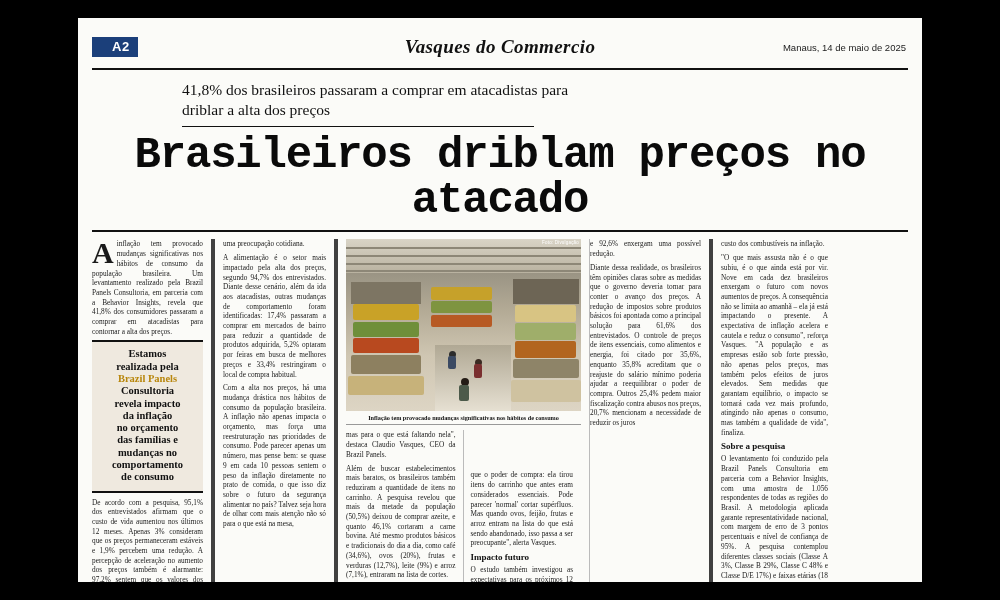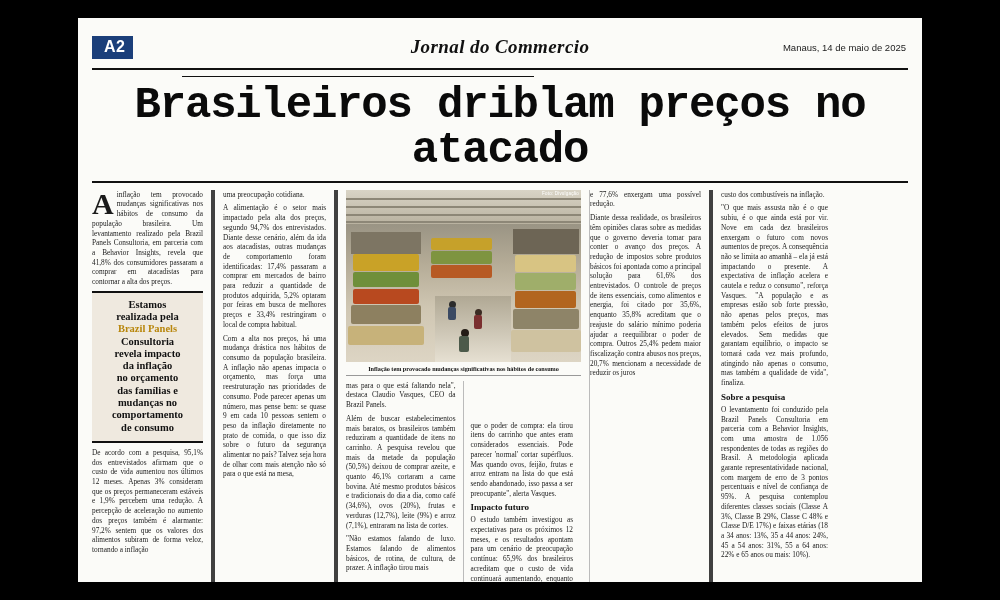--- a/index.html
+++ b/index.html
@@ -31,22 +31,22 @@
     border-bottom: 2px solid #111;
     margin: 8px 14px 0 14px;
     display: flex;
     align-items: center;
   }
   .section-badge {
     background: #1b3f7a;
     color: #fff;
     font-family: "Liberation Sans", sans-serif;
     font-weight: bold;
-    font-size: 16px;
-    padding: 3px 8px 4px 12px;
+    font-size: 13px;
+    padding: 3px 8px 4px 20px;
     line-height: 1;
     letter-spacing: 0.5px;
   }
   .section-name {
     font-family: "Liberation Serif", serif;
     font-weight: bold;
     font-size: 26px;
     margin-left: 12px;
     color: #111;
     letter-spacing: -0.3px;
@@ -214,24 +214,25 @@
   }
   .dot { position:absolute; border-radius:50%; }
 </style>
 </head>
 <body>
 
 <div class="page">
 
   <div class="masthead">
     <span class="section-badge">A2</span>
-    <span class="paper-title">Jornal do Commercio</span>
+    <span class="paper-title">Vasques do Commercio</span>
     <span class="dateline">Manaus, 14 de maio de 2025</span>
   </div>
 
+  <div class="kicker">41,8% dos brasileiros passaram a comprar em atacadistas para driblar a alta dos preços</div>
   <div class="kicker-rule"></div>
   <div class="headline">Brasileiros driblam preços no atacado</div>
   <div class="head-rule"></div>
 
   <div class="body">
 
     <div class="col">
       <p class="dropcap">A inflação tem provocado mudanças significativas nos hábitos de consumo da população brasileira. Um levantamento realizado pela Brazil Panels Consultoria, em parceria com a Behavior Insights, revela que 41,8% dos consumidores passaram a comprar em atacadistas para contornar a alta dos preços.</p>
       <div class="highlight">
         <span>Estamos</span><br>
@@ -305,21 +306,21 @@
         </div>
         <div class="sub-col col last" style="padding-left:7px;margin-top:40px;">
           <p>que o poder de compra: ela tirou itens do carrinho que antes eram considerados essenciais. Pode parecer 'normal' cortar supérfluos. Mas quando ovos, feijão, frutas e arroz entram na lista do que está sendo abandonado, isso passa a ser preocupante", alerta Vasques.</p>
           <div class="subhead">Impacto futuro</div>
           <p>O estudo também investigou as expectativas para os próximos 12 meses, e os resultados apontam para um cenário de preocupação contínua: 65,9% dos brasileiros acreditam que o custo de vida continuará aumentando, enquanto 23% esperam que os preços subam de forma mais moderada. Apenas 8% acham que os valores se manterão estáveis, e 17,7% destacam o impacto do</p>
         </div>
       </div>
     </div>
 
     <div class="col">
-      <p>e 77,6% enxergam uma possível redução.</p>
+      <p>e 92,6% enxergam uma possível redução.</p>
       <p>Diante dessa realidade, os brasileiros têm opiniões claras sobre as medidas que o governo deveria tomar para conter o avanço dos preços. A redução de impostos sobre produtos básicos foi apontada como a principal solução para 61,6% dos entrevistados. O controle de preços de itens essenciais, como alimentos e energia, foi citado por 35,6%, enquanto 35,8% acreditam que o reajuste do salário mínimo poderia ajudar a reequilibrar o poder de compra. Outros 25,4% pedem maior fiscalização contra abusos nos preços, 20,7% mencionam a necessidade de reduzir os juros</p>
     </div>
 
     <div class="col last">
       <p>custo dos combustíveis na inflação.</p>
       <p>"O que mais assusta não é o que subiu, é o que ainda está por vir. Nove em cada dez brasileiros enxergam o futuro com novos aumentos de preços. A consequência não se limita ao amanhã – ela já está impactando o presente. A expectativa de inflação acelera e cautela e reduz o consumo", reforça Vasques. "A população e as empresas estão sob forte pressão, não apenas pelos preços, mas também pelos efeitos de juros elevados. Sem medidas que garantam equilíbrio, o impacto se tornará cada vez mais profundo, atingindo não apenas o consumo, mas também a qualidade de vida", finaliza.</p>
       <div class="subhead">Sobre a pesquisa</div>
       <p>O levantamento foi conduzido pela Brazil Panels Consultoria em parceria com a Behavior Insights, com uma amostra de 1.056 respondentes de todas as regiões do Brasil. A metodologia aplicada garante representatividade nacional, com margem de erro de 3 pontos percentuais e nível de confiança de 95%. A pesquisa contemplou diferentes classes sociais (Classe A 3%, Classe B 29%, Classe C 48% e Classe D/E 17%) e faixas etárias (18 a 34 anos: 13%, 35 a 44 anos: 24%, 45 a 54 anos: 31%, 55 a 64 anos: 22% e 65 anos ou mais: 10%).</p>
     </div>
 

